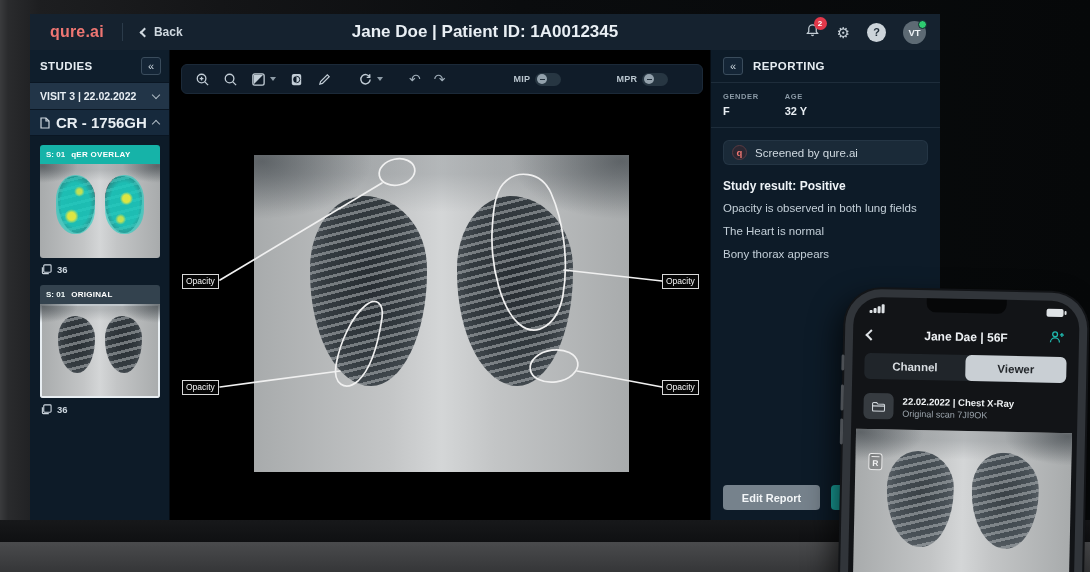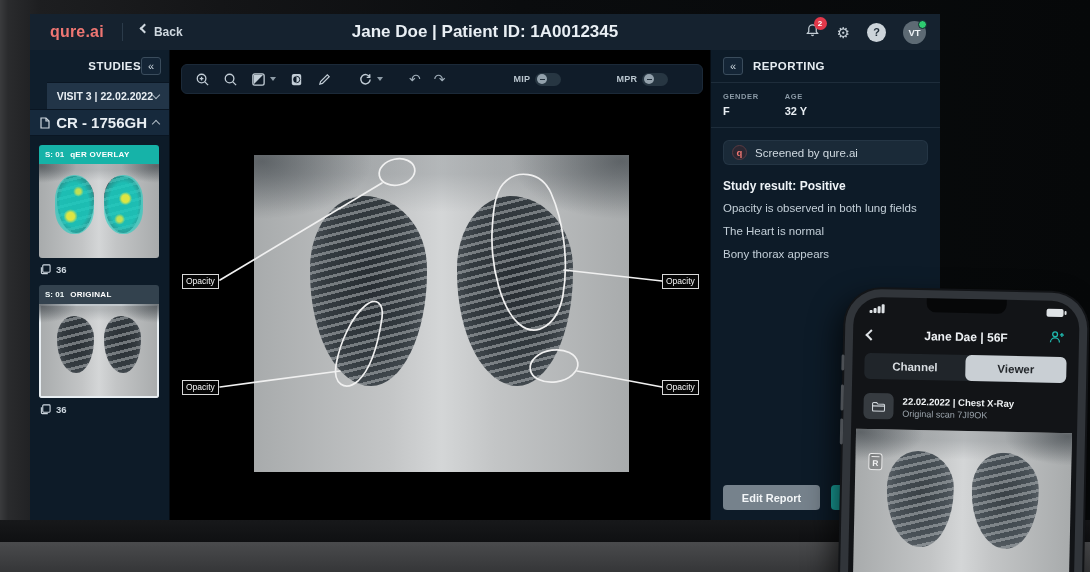--- a/index.html
+++ b/index.html
@@ -11,39 +11,39 @@
   .desk { position:absolute; left:0; right:0; top:542px; height:30px; background:linear-gradient(180deg,#4a4b4d,#353638); }
 
   
   .screen { position:absolute; left:30px; top:14px; width:910px; height:506px; background:#0b1824; overflow:hidden; }
 
   
   .topbar { position:absolute; left:0; top:0; right:0; height:36px; background:#15222f;
     display:flex; align-items:center; padding:0 14px 0 20px; }
   .logo { color:#ee7672; font-size:16px; font-weight:bold; letter-spacing:.2px; }
   .tb-div { width:1px; height:18px; background:#2b3b4a; margin:0 18px; }
-  .back-btn { display:flex; align-items:flex-start; gap:6px; color:#cfd8df; font-size:12px; font-weight:bold; cursor:pointer; }
+  .back-btn { display:flex; align-items:center; gap:6px; color:#cfd8df; font-size:12px; font-weight:bold; cursor:pointer; }
   .chev { display:inline-block; width:7px; height:7px; border-left:2px solid #cfd8df; border-bottom:2px solid #cfd8df; transform:rotate(45deg); }
   .patient-title { position:absolute; left:50%; transform:translateX(-50%); color:#e9eff4; font-size:17px; font-weight:bold; white-space:nowrap; }
   .tb-right { margin-left:auto; display:flex; align-items:center; gap:17px; }
   .bell-wrap { position:relative; cursor:pointer; }
   .badge { position:absolute; top:-6px; right:-7px; min-width:13px; height:13px; border-radius:7px; background:#e2384a;
     color:#fff; font-size:8px; font-weight:bold; display:flex; align-items:center; justify-content:center; padding:0 2px; }
   .gear { color:#c3cdd5; font-size:15px; cursor:pointer; line-height:1; }
   .help { width:19px; height:19px; border-radius:50%; background:#ccd4da; color:#1d2a36; font-size:11px; font-weight:bold;
     display:flex; align-items:center; justify-content:center; cursor:pointer; }
   .avatar { position:relative; width:23px; height:23px; border-radius:50%; background:#5d6a74; color:#eef2f5;
     font-size:9.5px; font-weight:bold; display:flex; align-items:center; justify-content:center; cursor:pointer; }
   .avatar::after { content:""; position:absolute; top:-1px; right:-1px; width:7px; height:7px; border-radius:50%;
     background:#2ecc71; border:1.5px solid #15222f; }
 
   .app-body { position:absolute; top:36px; left:0; right:0; bottom:0; display:flex; }
 
   
-  .sidebar { width:140px; background:#0f1e2c; border-right:1px solid #060d14; display:flex; flex-direction:column;align-items:flex-end; }
+  .sidebar { width:140px; background:#0f1e2c; border-right:1px solid #060d14; display:flex; flex-direction:column; }
   .sb-head { height:32px; display:flex; align-items:center; justify-content:space-between; padding:0 8px 0 10px; }
   .sb-title { color:#e6edf2; font-size:11.5px; font-weight:bold; letter-spacing:.4px; }
   .collapse-btn { width:20px; height:18px; border:1px solid #3a4c5c; border-radius:3px; color:#cdd7df;
     font-size:11px; line-height:16px; text-align:center; cursor:pointer; background:#142536; }
   .visit-row { height:27px; background:#223548; display:flex; align-items:center; justify-content:space-between;
     padding:0 10px; cursor:pointer; border-top:1px solid #0a1623; }
   .visit-label { color:#e8eef3; font-size:10.5px; font-weight:bold; white-space:nowrap; }
   .cdown { display:inline-block; width:6px; height:6px; border-right:1.5px solid #aebac4; border-bottom:1.5px solid #aebac4; transform:rotate(45deg); margin-top:-3px; }
   .cup { display:inline-block; width:6px; height:6px; border-right:1.5px solid #aebac4; border-bottom:1.5px solid #aebac4; transform:rotate(-135deg); margin-top:3px; }
   .series-row { height:27px; background:#16293c; display:flex; align-items:center; gap:6px; padding:0 10px; cursor:pointer;

